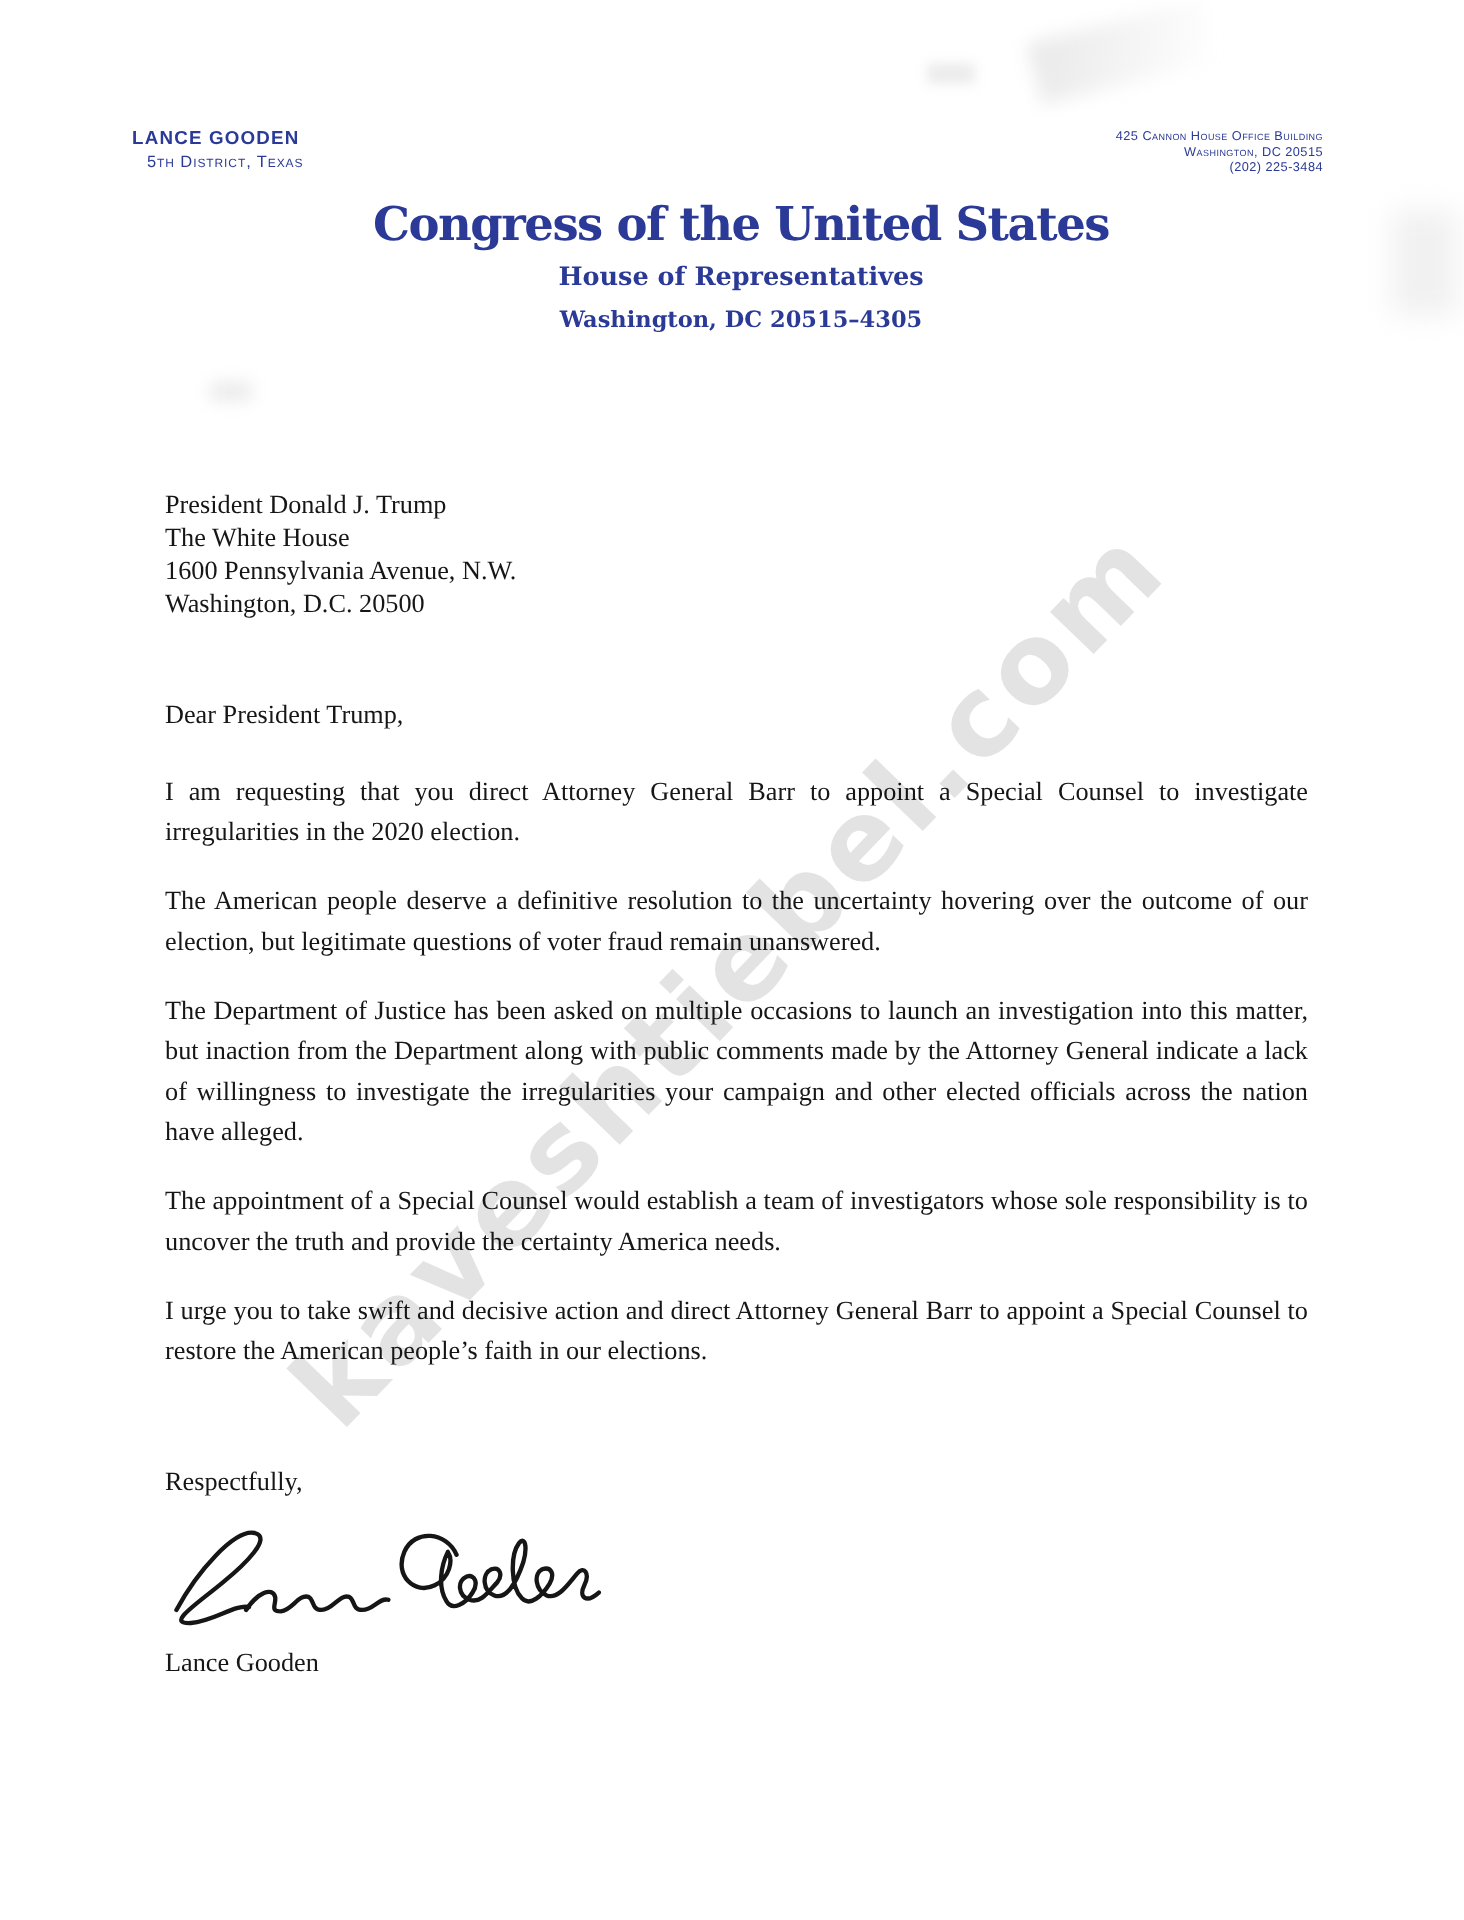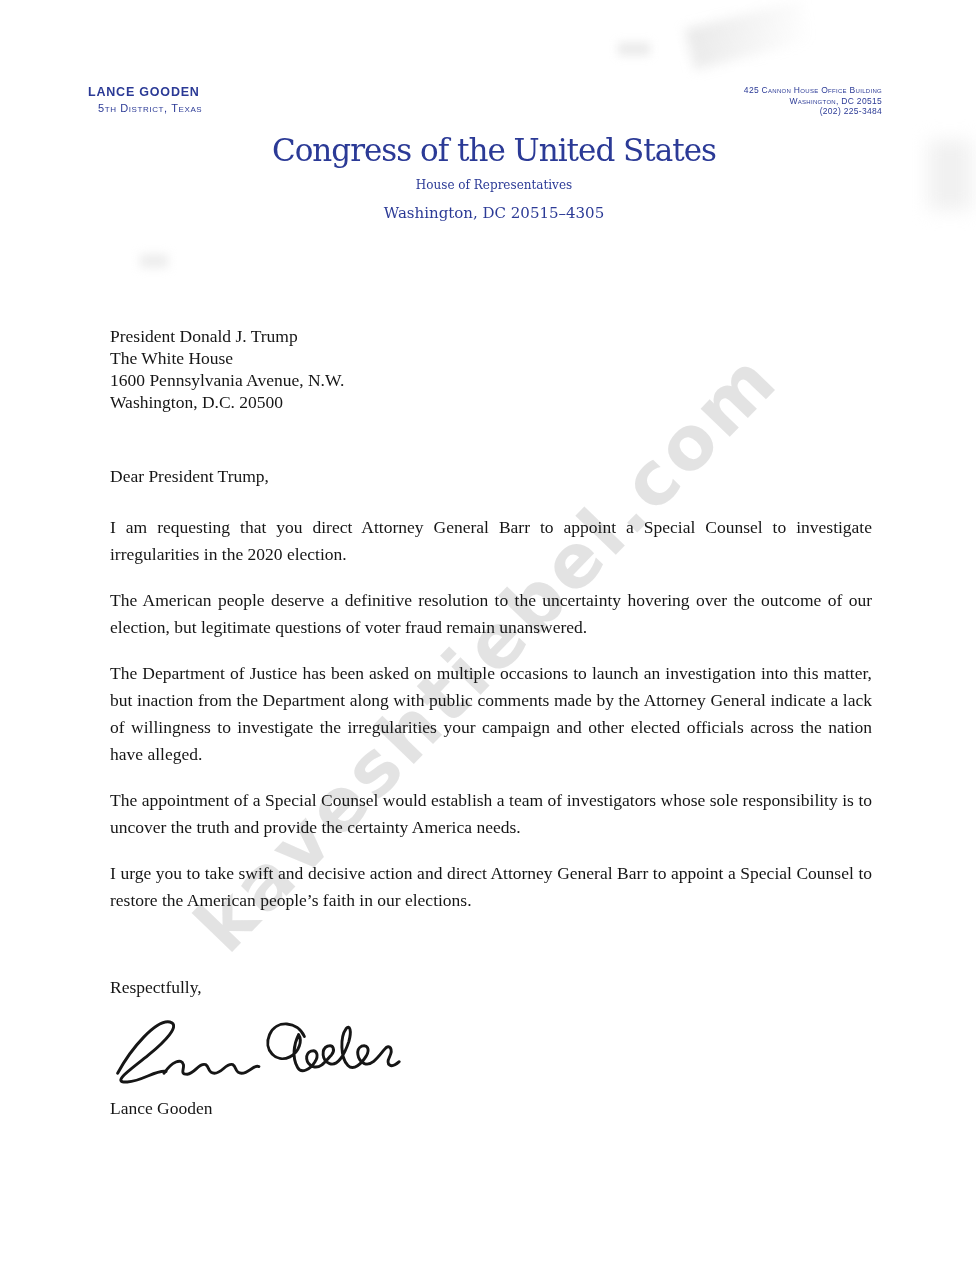--- a/index.html
+++ b/index.html
@@ -38,23 +38,23 @@
     font-family:"Liberation Sans",sans-serif;}
   .member-name{font-size:12.5px;font-weight:700;letter-spacing:.8px;}
   .member-district{font-size:11px;font-variant:small-caps;letter-spacing:.6px;margin-top:3px;margin-left:10px;}
 
   .letterhead-right{position:absolute;right:94px;top:85px;z-index:2;color:var(--accent);
     font-family:"Liberation Sans",sans-serif;text-align:right;font-size:8.5px;line-height:10.5px;
     font-variant:small-caps;letter-spacing:.3px;}
   .letterhead-right .phone{font-variant:normal;}
 
   .letterhead-center{position:absolute;left:0;right:0;top:133px;z-index:2;text-align:center;
-    color:var(--accent);font-family:"DejaVu Serif",serif;font-weight:400;padding-left:12px;}
+    color:var(--accent);font-family:"DejaVu Serif",serif;font-weight:700;padding-left:12px;}
   .congress-title{font-size:31px;line-height:34px;letter-spacing:-1px;}
-  .congress-subtitle{font-size:12px;line-height:24px;margin-top:6px;}
+  .congress-subtitle{font-size:17px;line-height:24px;margin-top:6px;}
   .congress-address{font-size:15px;line-height:20px;margin-top:6px;}
 
   .letter-body{position:absolute;left:110px;right:104px;top:303px;z-index:2;
     font-size:17.5px;line-height:27px;}
   .date-line{text-align:center;}
   .recipient{margin-top:22px;line-height:22px;}
   .salutation{margin-top:50px;}
   .para{margin-top:0;margin-bottom:19px;text-align:justify;}
   .para.first{margin-top:24px;}
   .closing{margin-top:60px;}

